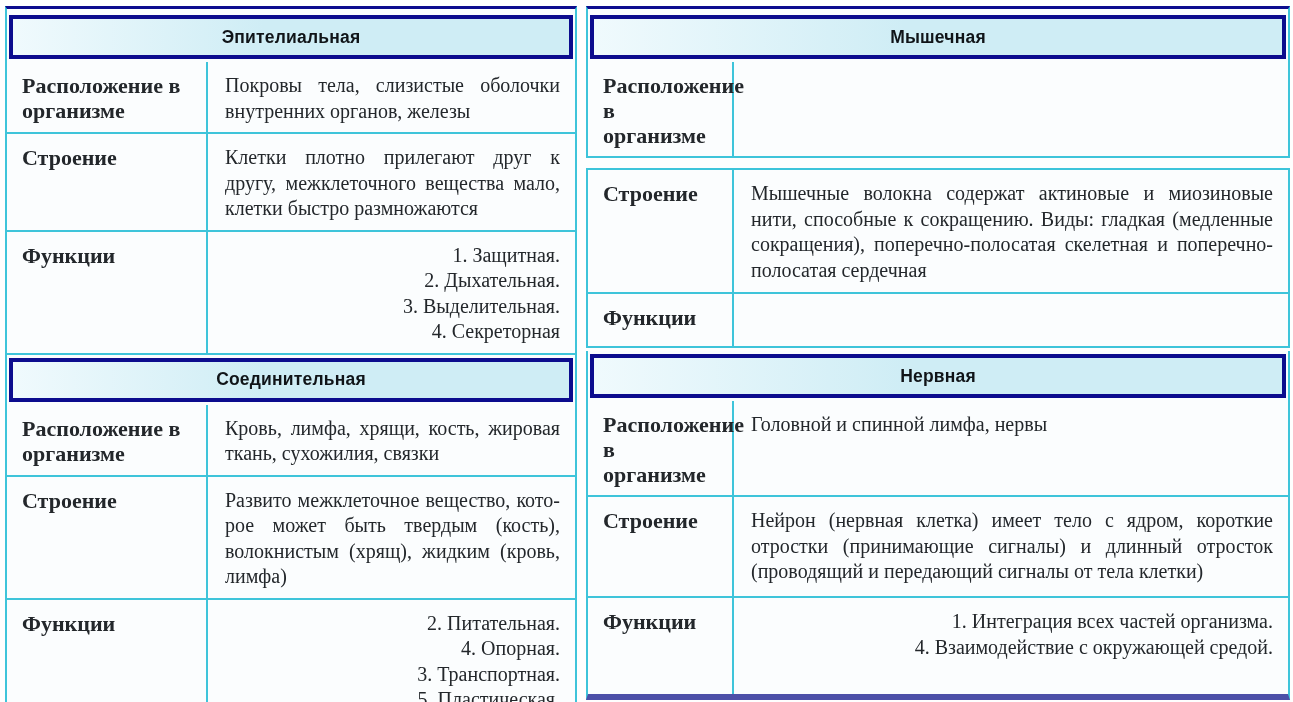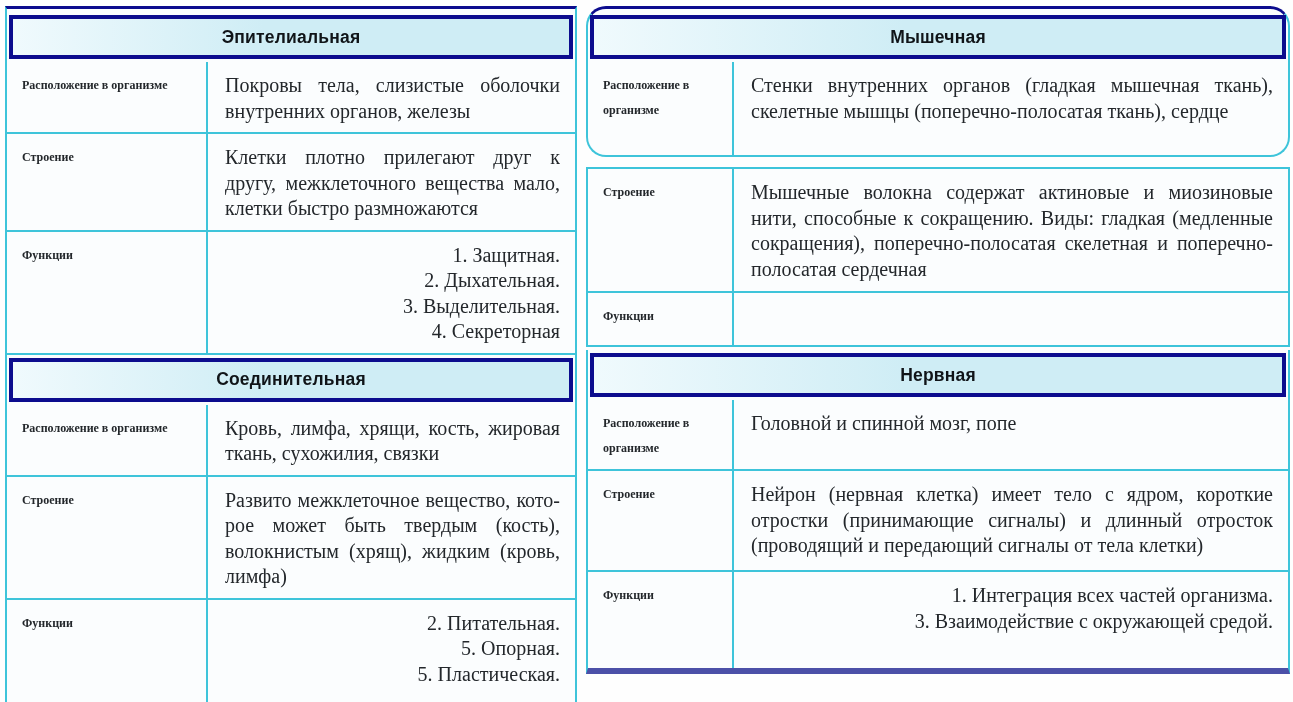--- a/index.html
+++ b/index.html
@@ -54,21 +54,21 @@
   }
 
   
   .row{display:flex;align-items:stretch;}
   .row + .row{border-top:2px solid var(--cyan);}
   .rows.sep-bottom{border-bottom:2px solid var(--cyan);}
   .cell{padding:11px 12px 8px 14px;}
   .cell.label{
     flex:0 0 auto;
     border-right:2px solid var(--cyan);
-    font-weight:700;font-size:12px;line-height:25px;
+    font-weight:700;font-size:22px;line-height:25px;
     padding-left:15px;
   }
   .col-left .cell.label{width:201px;}
   .col-right .cell.label{width:146px;}
   .cell.content{
     flex:1;min-width:0;
     font-size:20px;line-height:25.5px;
     text-align:justify;
     padding-left:17px;padding-right:15px;
     hyphens:manual;
@@ -118,39 +118,39 @@
           <div class="cell content">Кровь, лимфа, хрящи, кость, жировая ткань, сухожилия, связки</div>
         </div>
         <div class="row" style="min-height:95px">
           <div class="cell label">Строение</div>
           <div class="cell content">Развито межклеточное вещество, кото­рое может быть твердым (кость), волок­нистым (хрящ), жидким (кровь, лимфа)</div>
         </div>
         <div class="row" style="min-height:142px">
           <div class="cell label">Функции</div>
           <div class="cell content list">
               <div class="list-line">2. Питательная.</div>
-              <div class="list-line">5. Опорная.</div>
+              <div class="list-line">4. Опорная.</div>
+              <div class="list-line">3. Транспортная.</div>
               <div class="list-line">5. Пластическая.</div>
             </div>
         </div>
       </div>
 
     </div>
   </div>
 
   <div class="col col-right">
 
-    <div class="tbox top-navy" style="border-bottom:2px solid var(--cyan);border-radius:20px;">
+    <div class="tbox top-navy" style="border-bottom:2px solid var(--cyan);">
       <div class="hdr-band">
         <span>Мышечная</span>
       </div>
       <div class="rows">
         <div class="row" style="min-height:93px">
           <div class="cell label">Расположение в организме</div>
-          <div class="cell content">Стенки внутренних органов (гладкая мышечная ткань), скелетные мышцы (поперечно-полосатая ткань), сердце</div>
         </div>
       </div>
     </div>
 
     <div class="gap"></div>
 
     <div class="tbox cyan-frame">
       <div class="rows">
         <div class="row" style="min-height:122px">
           <div class="cell label">Строение</div>
@@ -164,30 +164,30 @@
 
     <div class="gap-sm"></div>
 
     <div class="tbox thick-bottom">
       <div class="hdr-band">
         <span>Нервная</span>
       </div>
       <div class="rows">
         <div class="row" style="min-height:56px">
           <div class="cell label">Расположение в организме</div>
-          <div class="cell content">Головной и спинной мозг, попе</div>
+          <div class="cell content">Головной и спинной лимфа, нервы</div>
         </div>
         <div class="row" style="min-height:101px">
           <div class="cell label">Строение</div>
           <div class="cell content">Нейрон (нервная клетка) имеет тело с яд­ром, короткие отростки (принимающие сигналы) и длинный отросток (проводящий и передающий сигналы от тела клетки)</div>
         </div>
         <div class="row" style="min-height:98px">
           <div class="cell label">Функции</div>
           <div class="cell content list">
               <div class="list-line">1. Интеграция всех частей организма.</div>
-              <div class="list-line">3. Взаимодействие с окружающей средой.</div>
+              <div class="list-line">4. Взаимодействие с окружающей средой.</div>
             </div>
         </div>
       </div>
     </div>
 
   </div>
 </div>
 
 </body></html>

